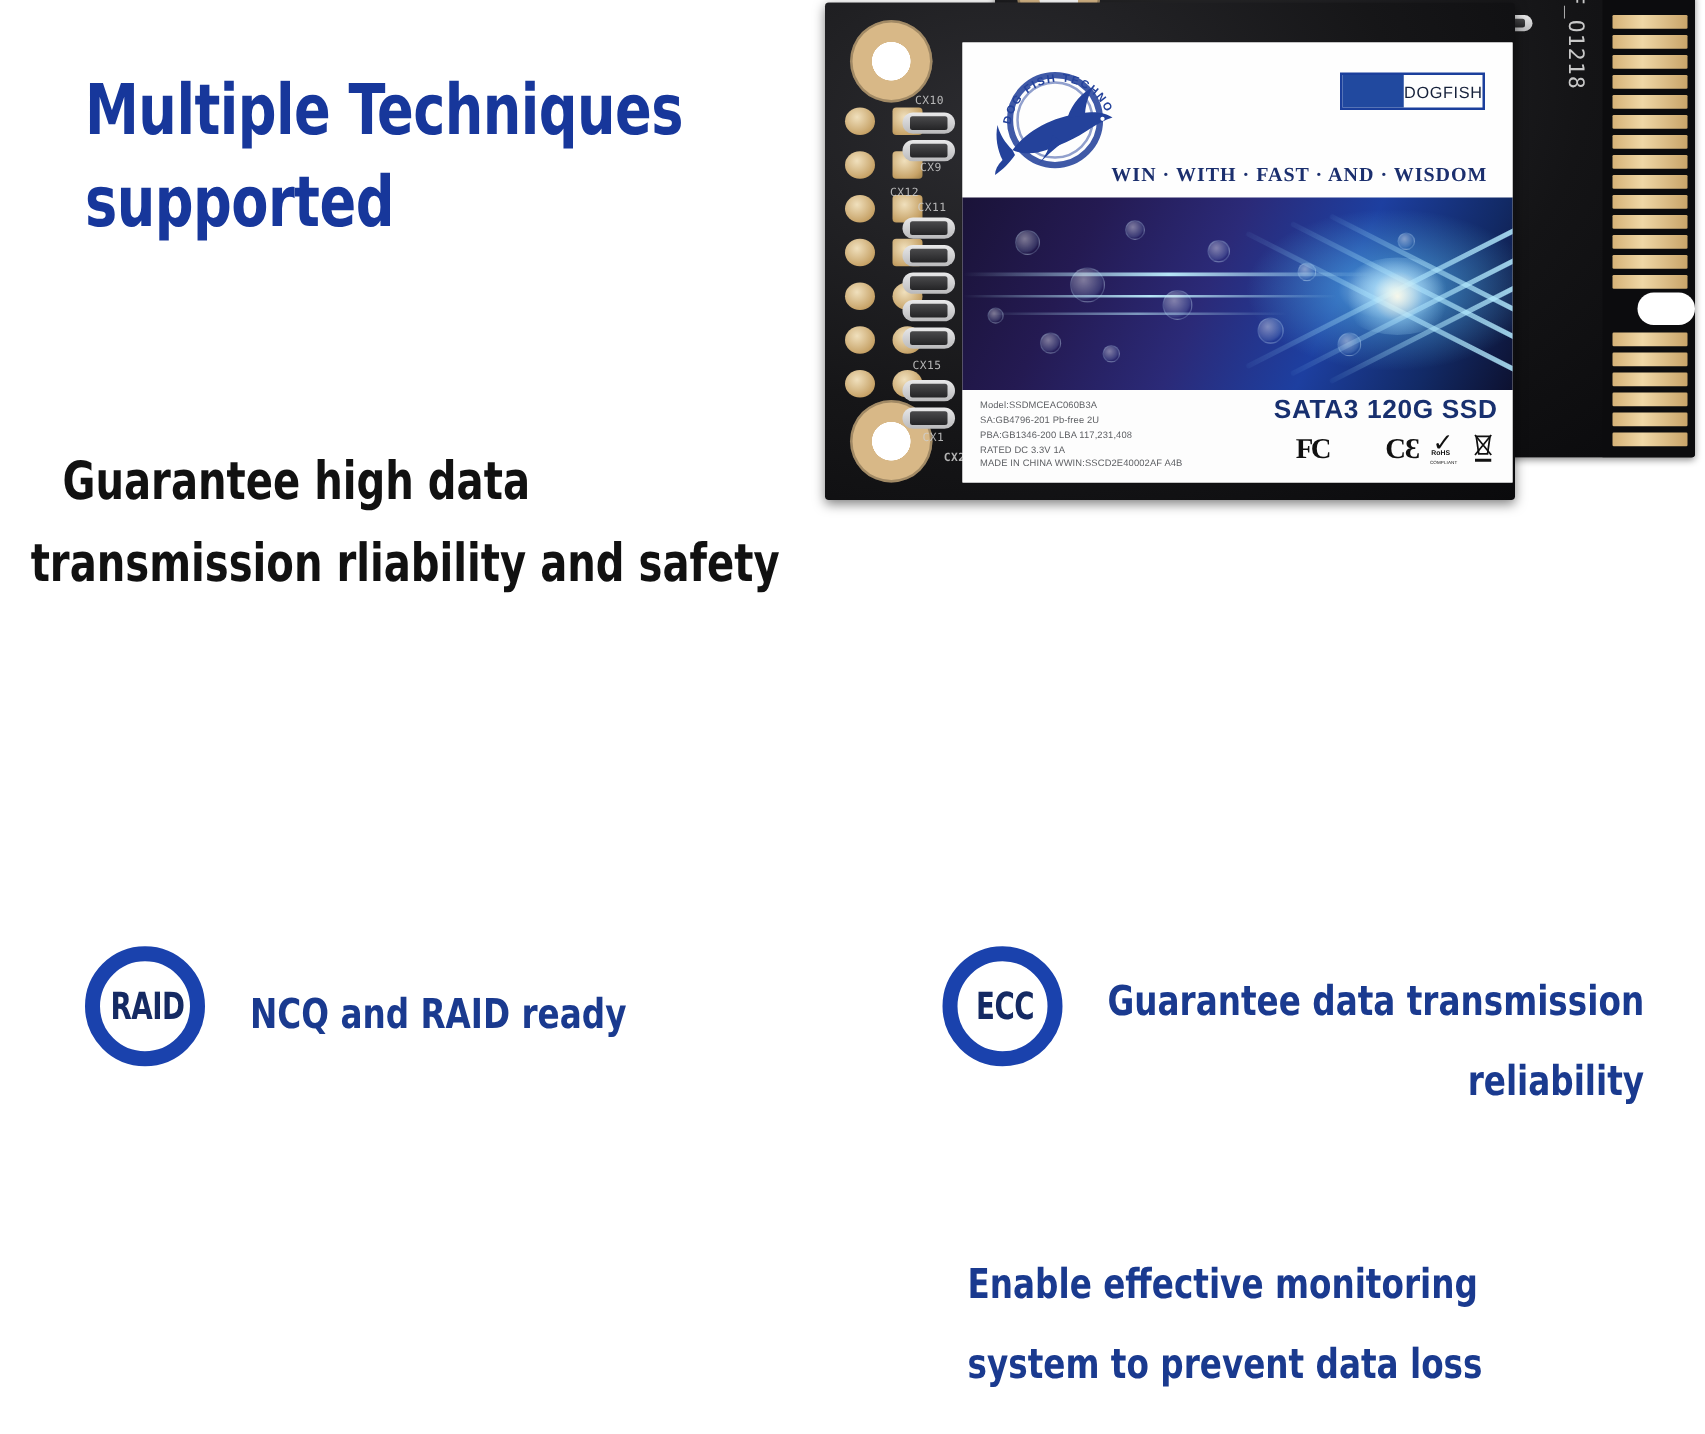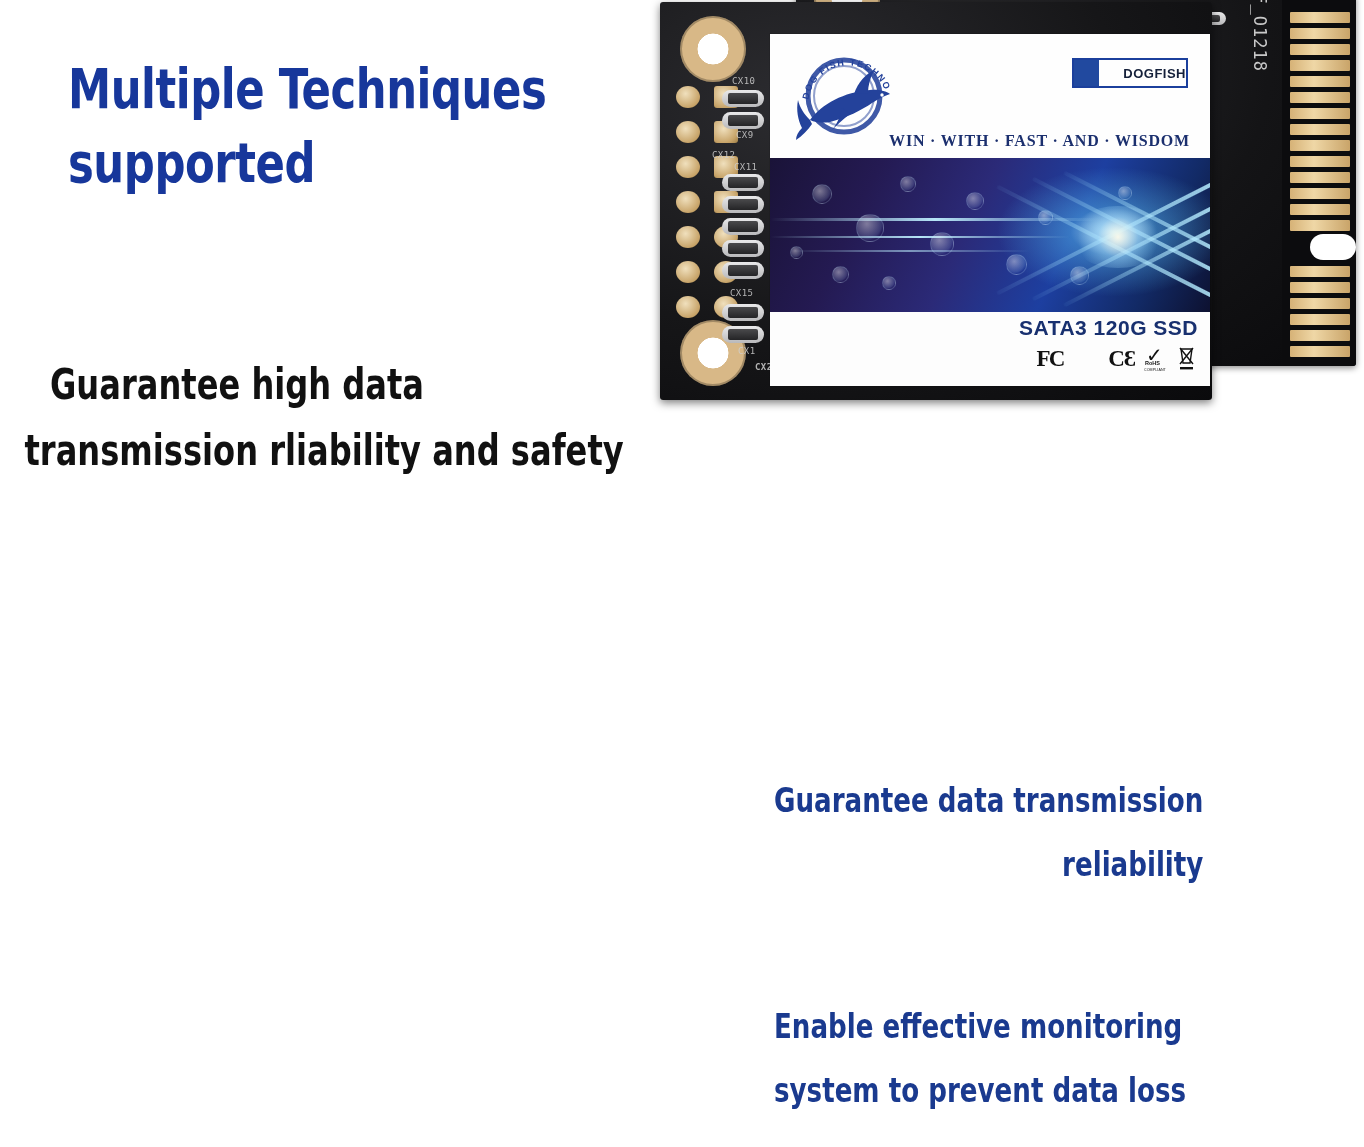--- a/index.html
+++ b/index.html
@@ -100,21 +100,21 @@
   .label-top{position:relative;height:124px;background:#fefefe;}
   .brand-stamp{position:absolute;left:22px;top:12px;width:108px;height:102px;}
   .brand-stamp svg{display:block;}
   .dogfish-box{
     position:absolute;right:22px;top:24px;width:112px;height:26px;
     border:2px solid #1b3f9c;display:flex;
   }
   .dogfish-box .blk{width:46%;background:#21499f;}
   .dogfish-box .txt{
     flex:1;display:flex;align-items:center;justify-content:center;
-    color:#15203a;font-size:13px;font-weight:700;letter-spacing:.5px;padding-left:24px;
+    color:#15203a;font-size:13px;font-weight:400;letter-spacing:.5px;
   }
   .tagline{
     position:absolute;right:20px;bottom:8px;
     color:#1b2f6e;font-size:16px;letter-spacing:.8px;font-weight:700;
     font-family:"Liberation Serif","DejaVu Serif",serif;white-space:nowrap;
   }
   .label-art{
     position:relative;height:154px;overflow:hidden;
     background:
       radial-gradient(ellipse 44% 70% at 78% 48%, rgba(190,235,255,.95) 0%, rgba(90,190,240,.45) 22%, rgba(40,90,190,0) 60%),
@@ -345,20 +345,27 @@
           <div class="bokeh" style="left:236px;top:96px;width:19px;height:19px;"></div>
           <div class="bokeh" style="left:268px;top:52px;width:13px;height:13px;"></div>
           <div class="bokeh" style="left:62px;top:108px;width:15px;height:15px;"></div>
           <div class="bokeh" style="left:300px;top:108px;width:17px;height:17px;"></div>
           <div class="bokeh" style="left:348px;top:28px;width:12px;height:12px;"></div>
           <div class="bokeh" style="left:20px;top:88px;width:11px;height:11px;"></div>
           <div class="bokeh" style="left:112px;top:118px;width:12px;height:12px;"></div>
         </div>
 
         <div class="label-bottom">
+          <div class="specs">
+            <div>Model:SSDMCEAC060B3A</div>
+            <div>SA:GB4796-201   Pb-free 2U</div>
+            <div>PBA:GB1346-200   LBA 117,231,408</div>
+            <div>RATED DC 3.3V 1A</div>
+            <div>MADE IN CHINA   WWIN:SSCD2E40002AF A4B</div>
+          </div>
 
           <div class="capacity">SATA3  120G  SSD</div>
 
           <div class="certs">
             <span class="cc fcc">FC</span>
             <span class="cc ce">CƐ</span>
             <span class="rohs">
               <span class="tick">✓</span>
               <span class="r1">RoHS</span>
               <span class="r2">COMPLIANT</span>
@@ -372,22 +379,35 @@
             </span>
           </div>
         </div>
 
       </div>
     </div>
   </div>
 
   <div id="features">
 
+    <div class="feat" style="left:62px;top:22px;">
+      <div class="ring">
+        <div class="circ"></div>
+        <div class="rtxt">RAID</div>
+      </div>
+      <div class="feat-text" style="margin-left:26px;margin-top:22px;">
+        <span>NCQ and RAID ready</span>
+      </div>
+    </div>
 
     <div class="feat" style="left:748px;top:22px;">
+      <div class="ring">
+        <div class="circ"></div>
+        <div class="rtxt">ECC</div>
+      </div>
       <div class="feat-text" style="margin-left:26px;margin-top:12px;">
         <span>Guarantee data transmission</span>
         <span class="ln2" style="text-align:right;">reliability</span>
       </div>
     </div>
 
 
     <div class="feat" style="left:748px;top:248px;">
       <div class="feat-text" style="margin-left:26px;margin-top:12px;">
         <span>Enable effective monitoring</span>

